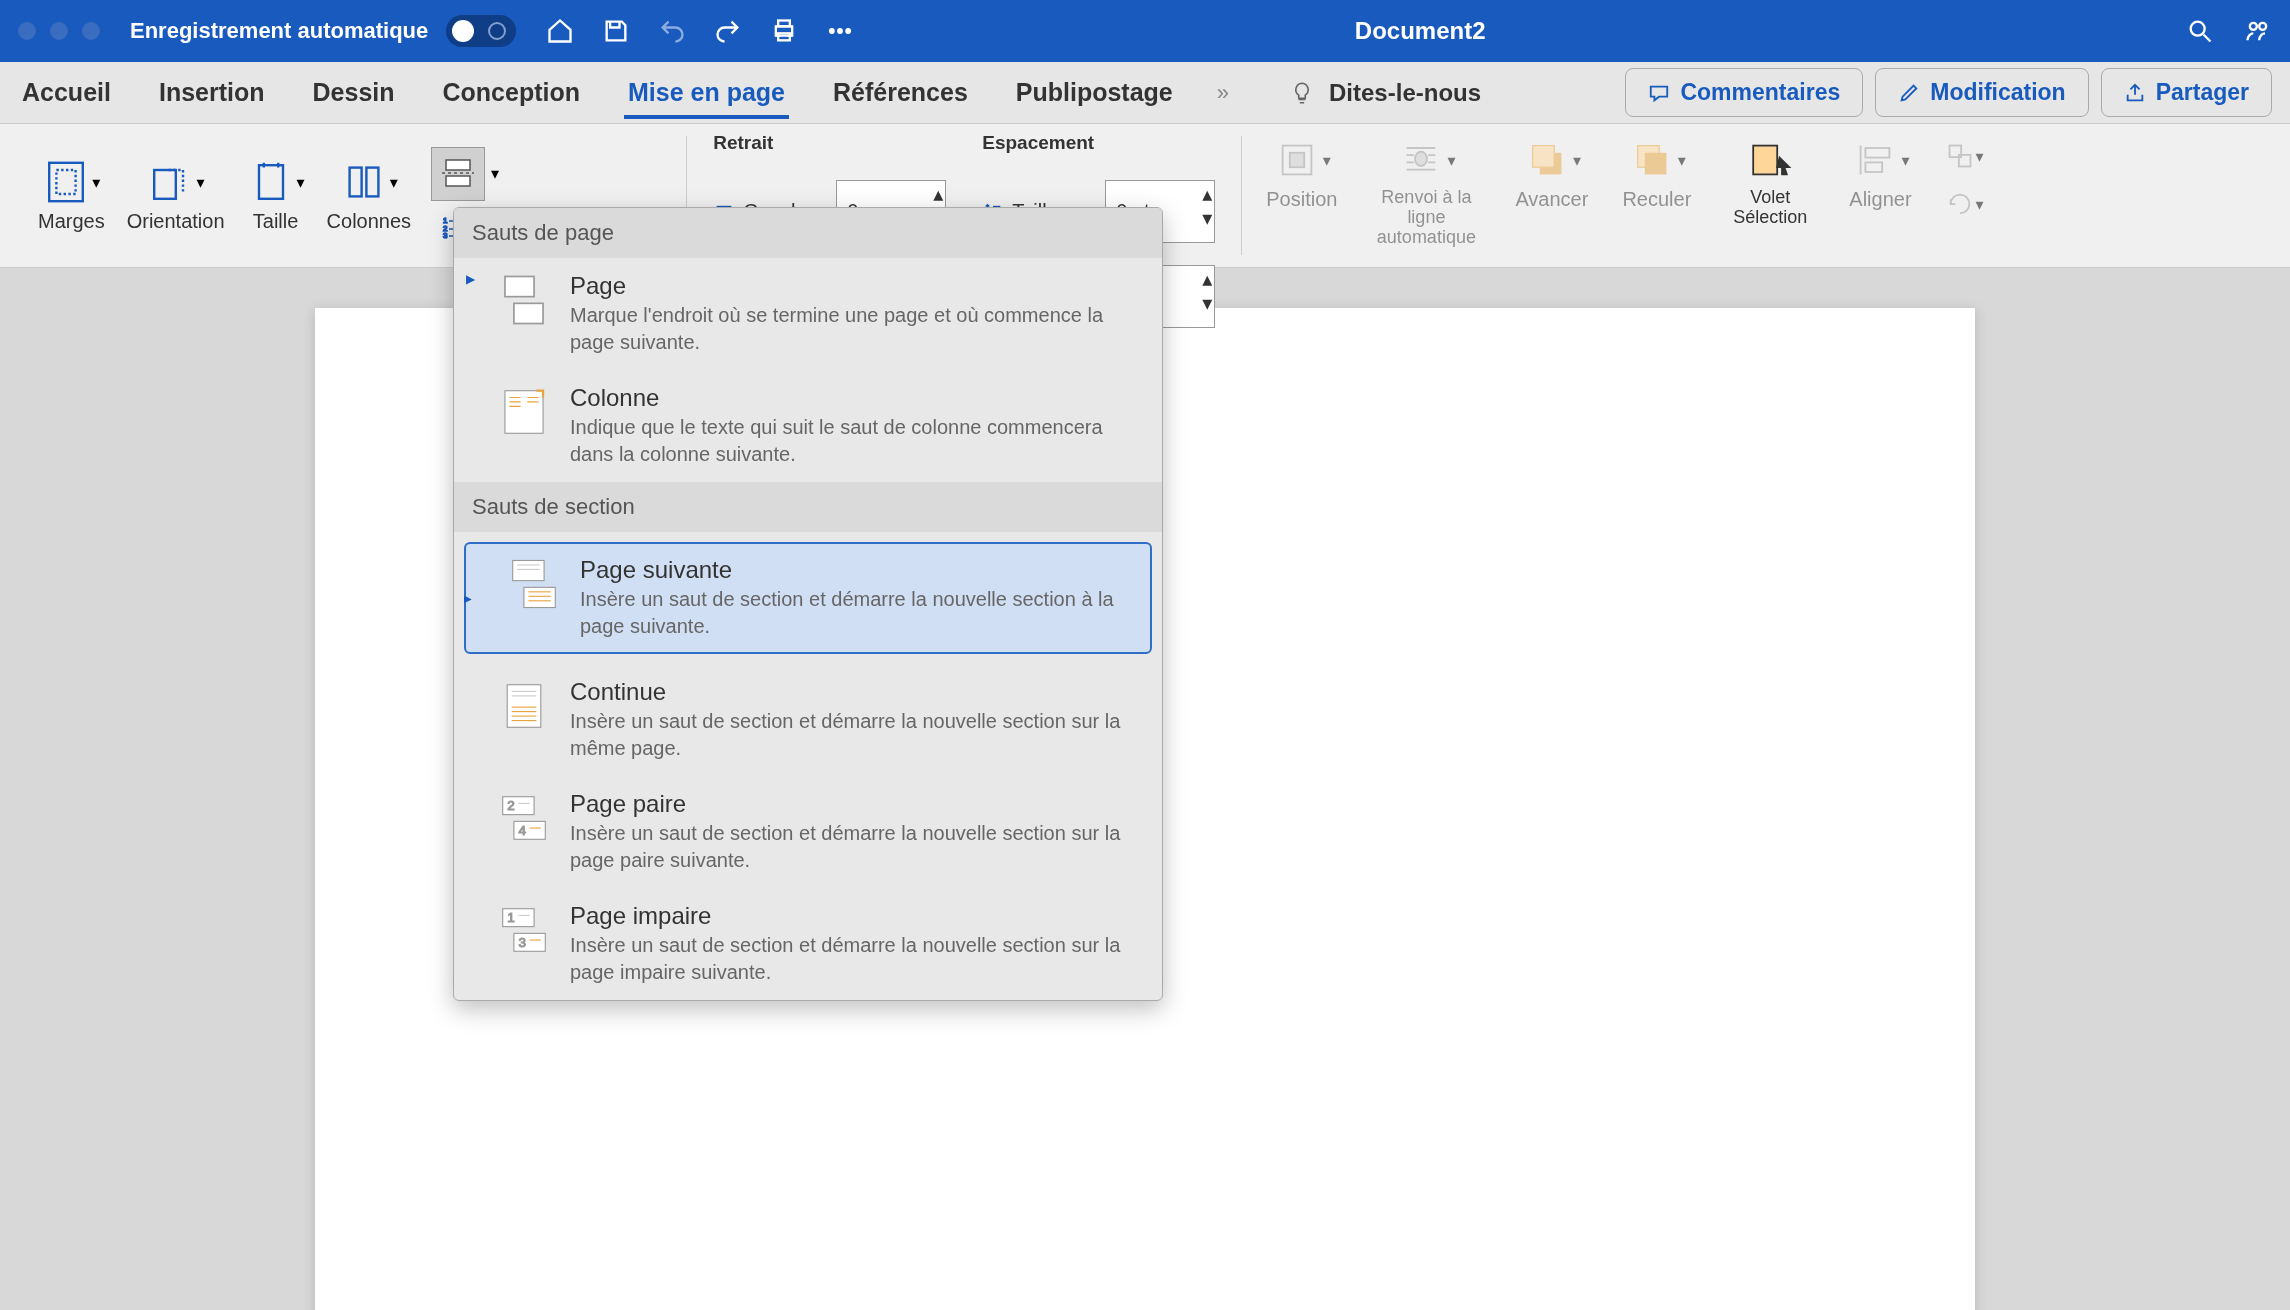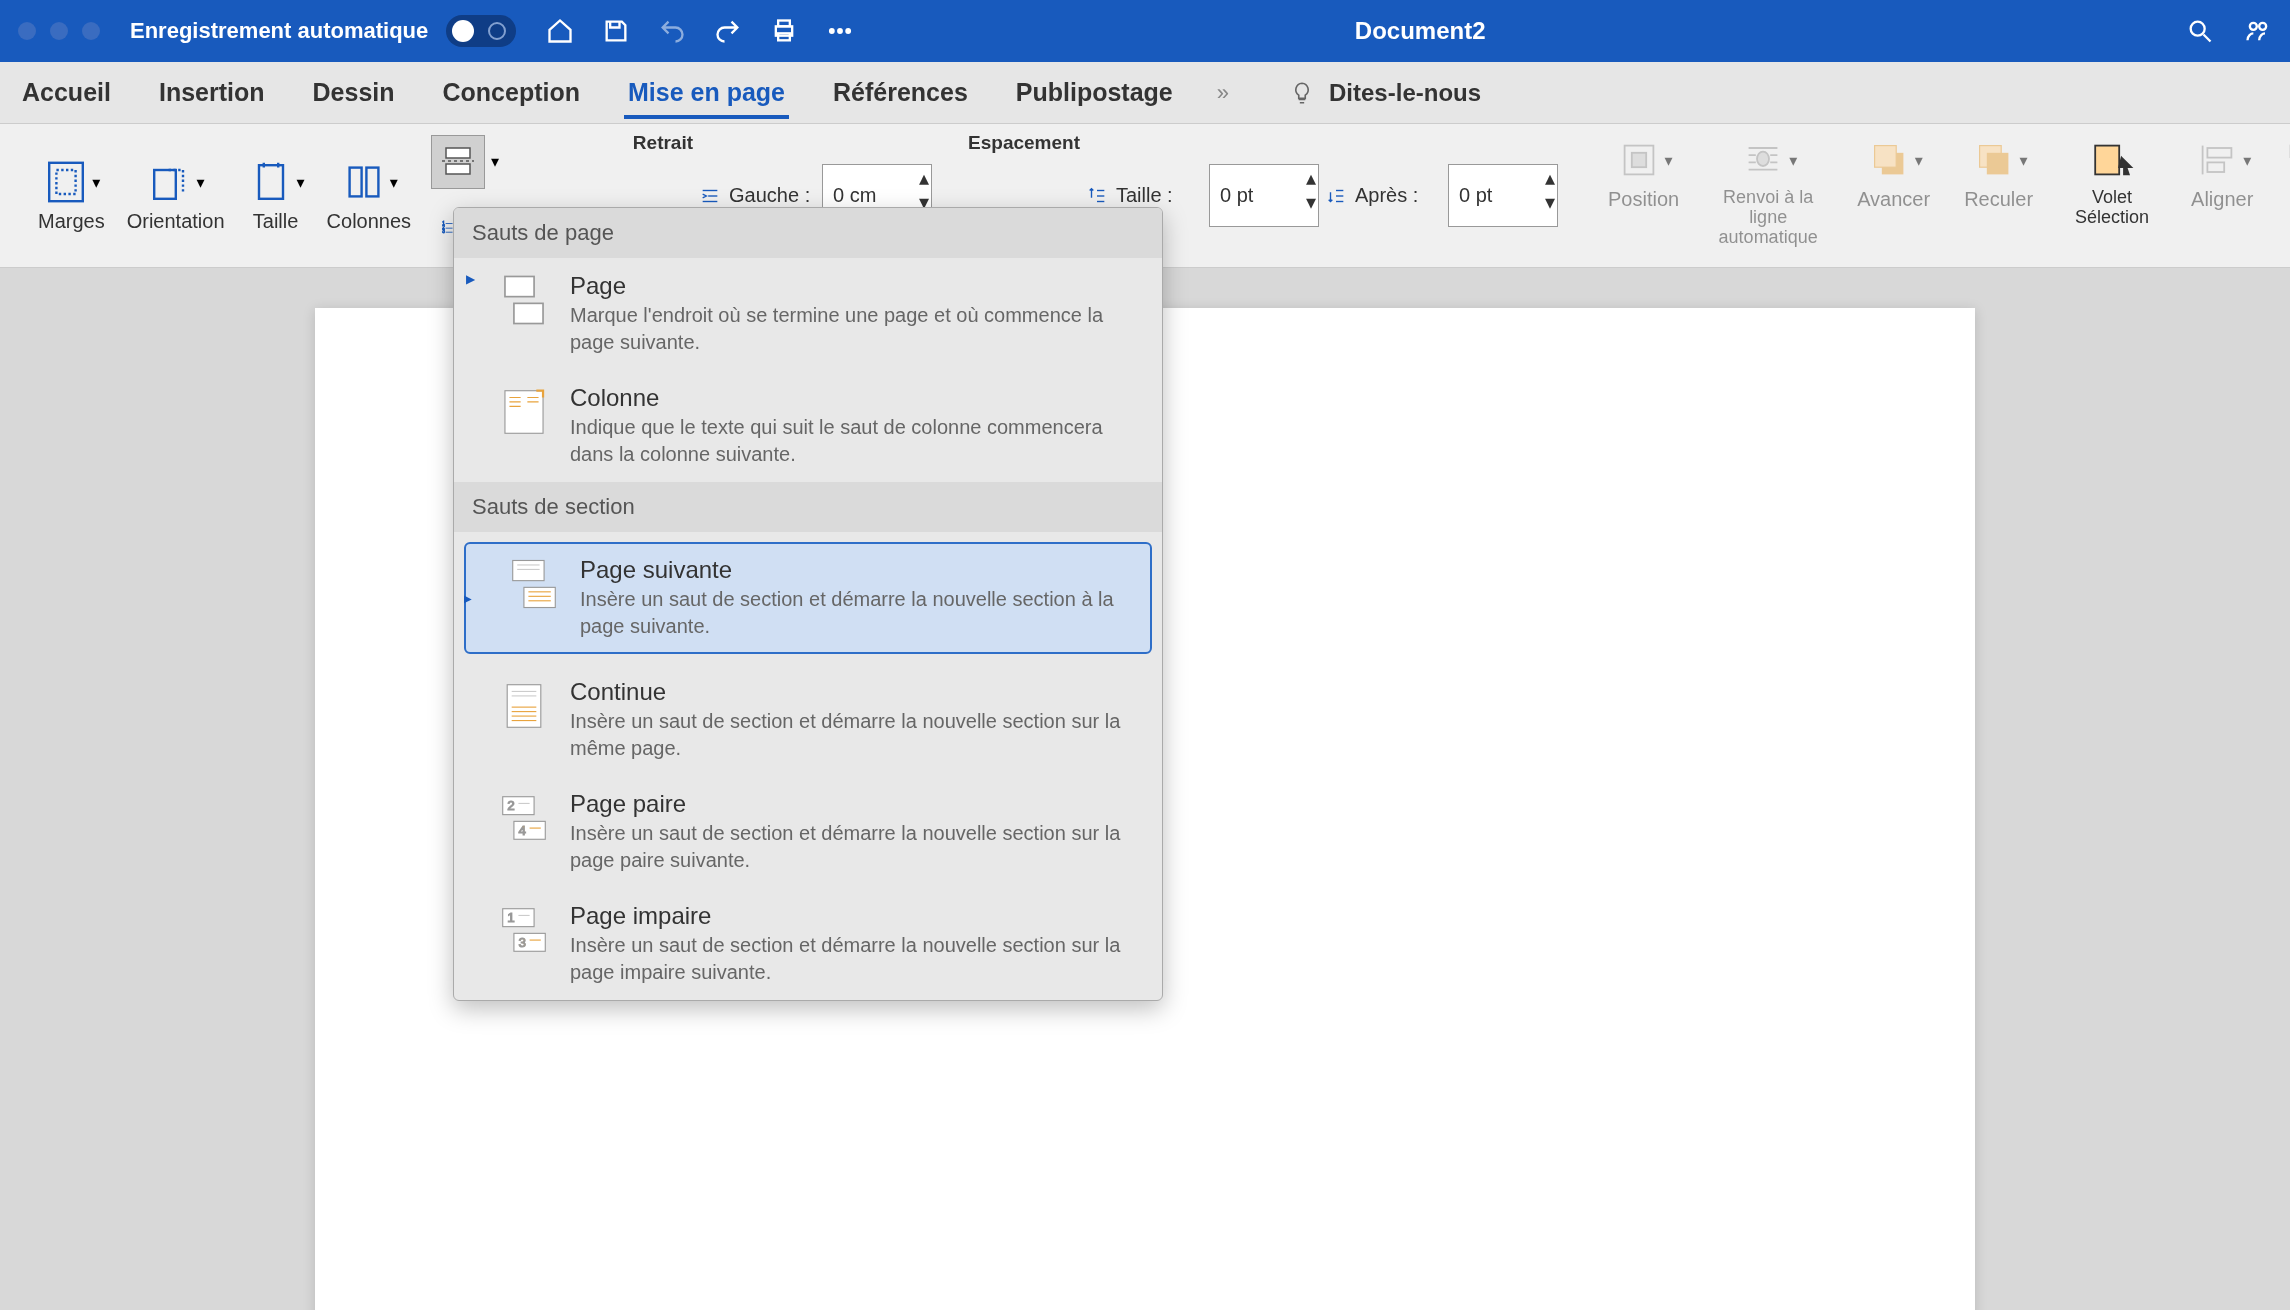--- a/index.html
+++ b/index.html
@@ -28,21 +28,21 @@
     
     .ribbon-content { background: #F0F0F0; height: 144px; display: flex; align-items: stretch; padding: 0 18px; border-bottom: 1px solid #ccc; }
     .ribbon-group { display: flex; flex-direction: column; align-items: center; padding: 8px 12px; position: relative; }
     .ribbon-separator { width: 1px; background: #ccc; margin: 12px 8px; }
     .group-icon-row { display: flex; gap: 6px; flex: 1; align-items: center; }
     .big-btn { display: flex; flex-direction: column; align-items: center; gap: 4px; padding: 4px 8px; }
     .big-btn-icon { width: 48px; height: 48px; display: flex; align-items: center; justify-content: center; }
     .big-btn-label { font-size: 20px; color: #333; }
     .btn-with-arrow { display: flex; align-items: center; gap: 2px; }
     
-    .retrait-group { padding: 8px 18px; display: flex; flex-direction: row; gap: 6px; }
+    .retrait-group { padding: 8px 18px; display: flex; flex-direction: column; gap: 22px; }
     .group-title { font-size: 19px; font-weight: 600; color: #333; margin-bottom: 4px; }
     .input-row { display: flex; align-items: center; gap: 8px; font-size: 20px; color: #333; }
     .input-row label { min-width: 85px; }
     .input-box { border: 1px solid #999; background: white; padding: 19px 10px; width: 110px; display: flex; justify-content: space-between; align-items: center; position: relative; }
     .spinner { display: flex; flex-direction: column; position: absolute; right: 2px; top: 1px; }
     
     .breaks-btn { background: #d0d0d0; border: 1px solid #999; width: 54px; height: 54px; display: flex; align-items: center; justify-content: center; }
     
     .dropdown-menu { position: absolute; top: 207px; left: 453px; width: 710px; background: #E8E8E8; border: 1px solid #aaa; border-radius: 6px; box-shadow: 0 8px 24px rgba(0,0,0,0.25); z-index: 100; overflow: hidden; }
     .menu-header { background: #DADADA; padding: 12px 18px; font-size: 22px; color: #555; }
@@ -137,20 +137,40 @@
   <div class="tab active">Mise en page</div>
   <div class="tab">Références</div>
   <div class="tab">Publipostage</div>
   <span class="chevrons">»</span>
   <div class="tell-me">
     <svg width="26" height="26" viewBox="0 0 24 24" fill="none" stroke="#666" stroke-width="1.5">
         <path d="M9 18h6 M10 21h4 M12 3 A6 6 0 0 1 15 14 L15 17 H9 L9 14 A6 6 0 0 1 12 3"></path>
       </svg>
     <span>Dites-le-nous</span>
   </div>
+  <div class="action-buttons">
+    <div class="action-btn">
+      <svg width="22" height="22" viewBox="0 0 24 24" fill="none" stroke="#185ABD" stroke-width="2">
+          <path d="M3 5 H21 V16 H12 L7 20 V16 H3 Z"></path>
+        </svg>
+      <span>Commentaires</span>
+    </div>
+    <div class="action-btn">
+      <svg width="22" height="22" viewBox="0 0 24 24" fill="none" stroke="#185ABD" stroke-width="2">
+          <path d="M4 20 L8 19 L20 7 L17 4 L5 16 Z"></path>
+        </svg>
+      <span>Modification</span>
+    </div>
+    <div class="action-btn">
+      <svg width="22" height="22" viewBox="0 0 24 24" fill="none" stroke="#185ABD" stroke-width="2">
+          <path d="M12 3 L12 14 M7 8 L12 3 L17 8 M4 14 V20 H20 V14"></path>
+        </svg>
+      <span>Partager</span>
+    </div>
+  </div>
 </div>
 
 <div class="ribbon-content">
   <div class="ribbon-group">
     <div class="group-icon-row">
       <div class="big-btn">
         <div class="btn-with-arrow">
           <div class="big-btn-icon">
               <svg viewBox="0 0 40 40" fill="none" stroke="#185ABD" stroke-width="2">
                 <rect x="6" y="4" width="28" height="32"></rect>

